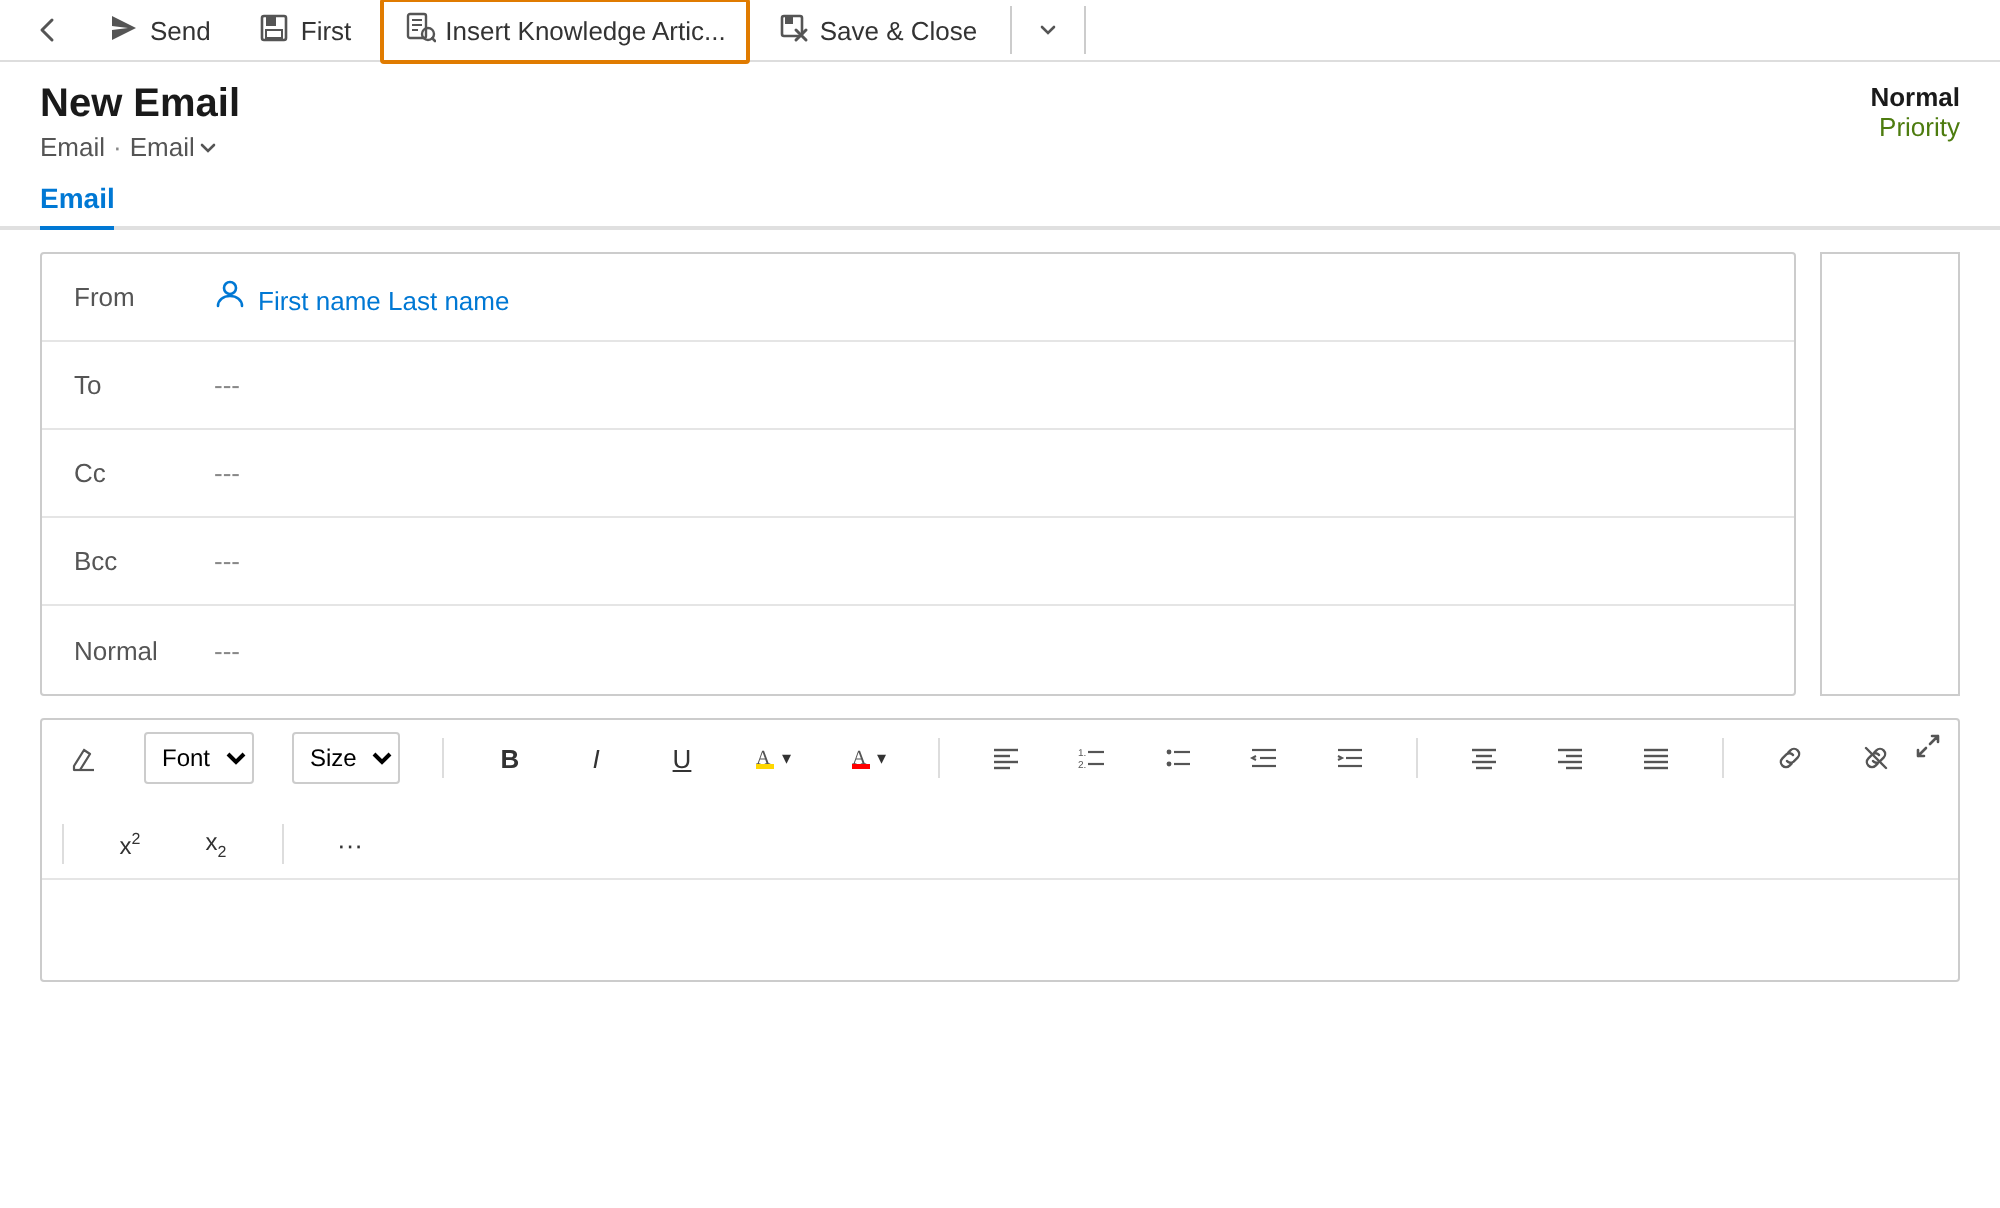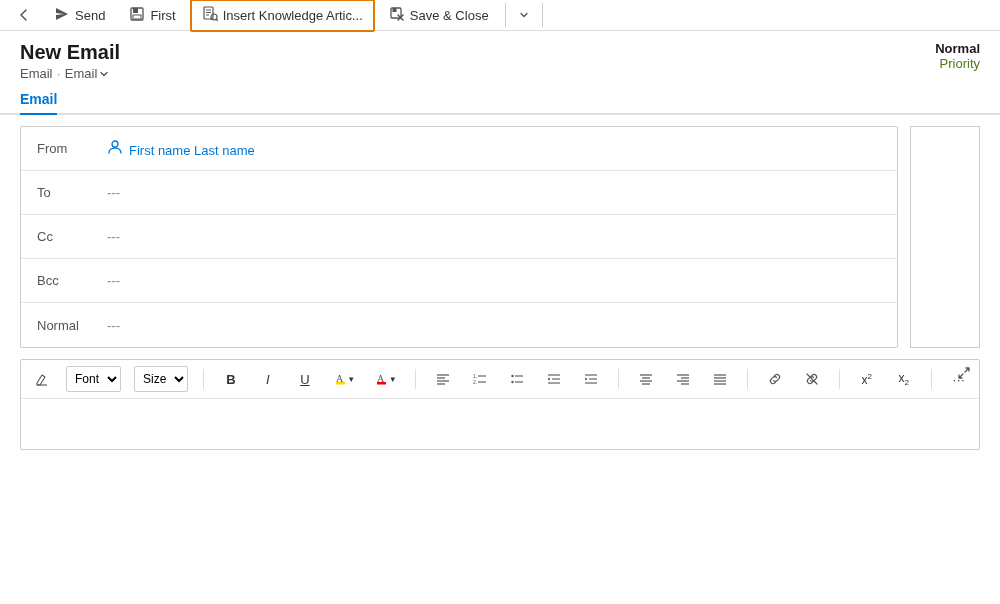--- a/index.html
+++ b/index.html
@@ -173,23 +173,22 @@
       right: 8px;
       cursor: pointer;
       color: #555;
       font-size: 16px;
     }
     .editor-toolbar {
       display: flex;
       align-items: center;
       padding: 6px 8px;
       border-bottom: 1px solid #e5e5e5;
-      gap: 2px;
+      gap: 19px;
       flex-wrap: wrap;
-      justify-content: space-between;
     }
     .editor-btn {
       display: flex;
       align-items: center;
       justify-content: center;
       padding: 3px 5px;
       border: none;
       background: transparent;
       cursor: pointer;
       font-size: 13px;

